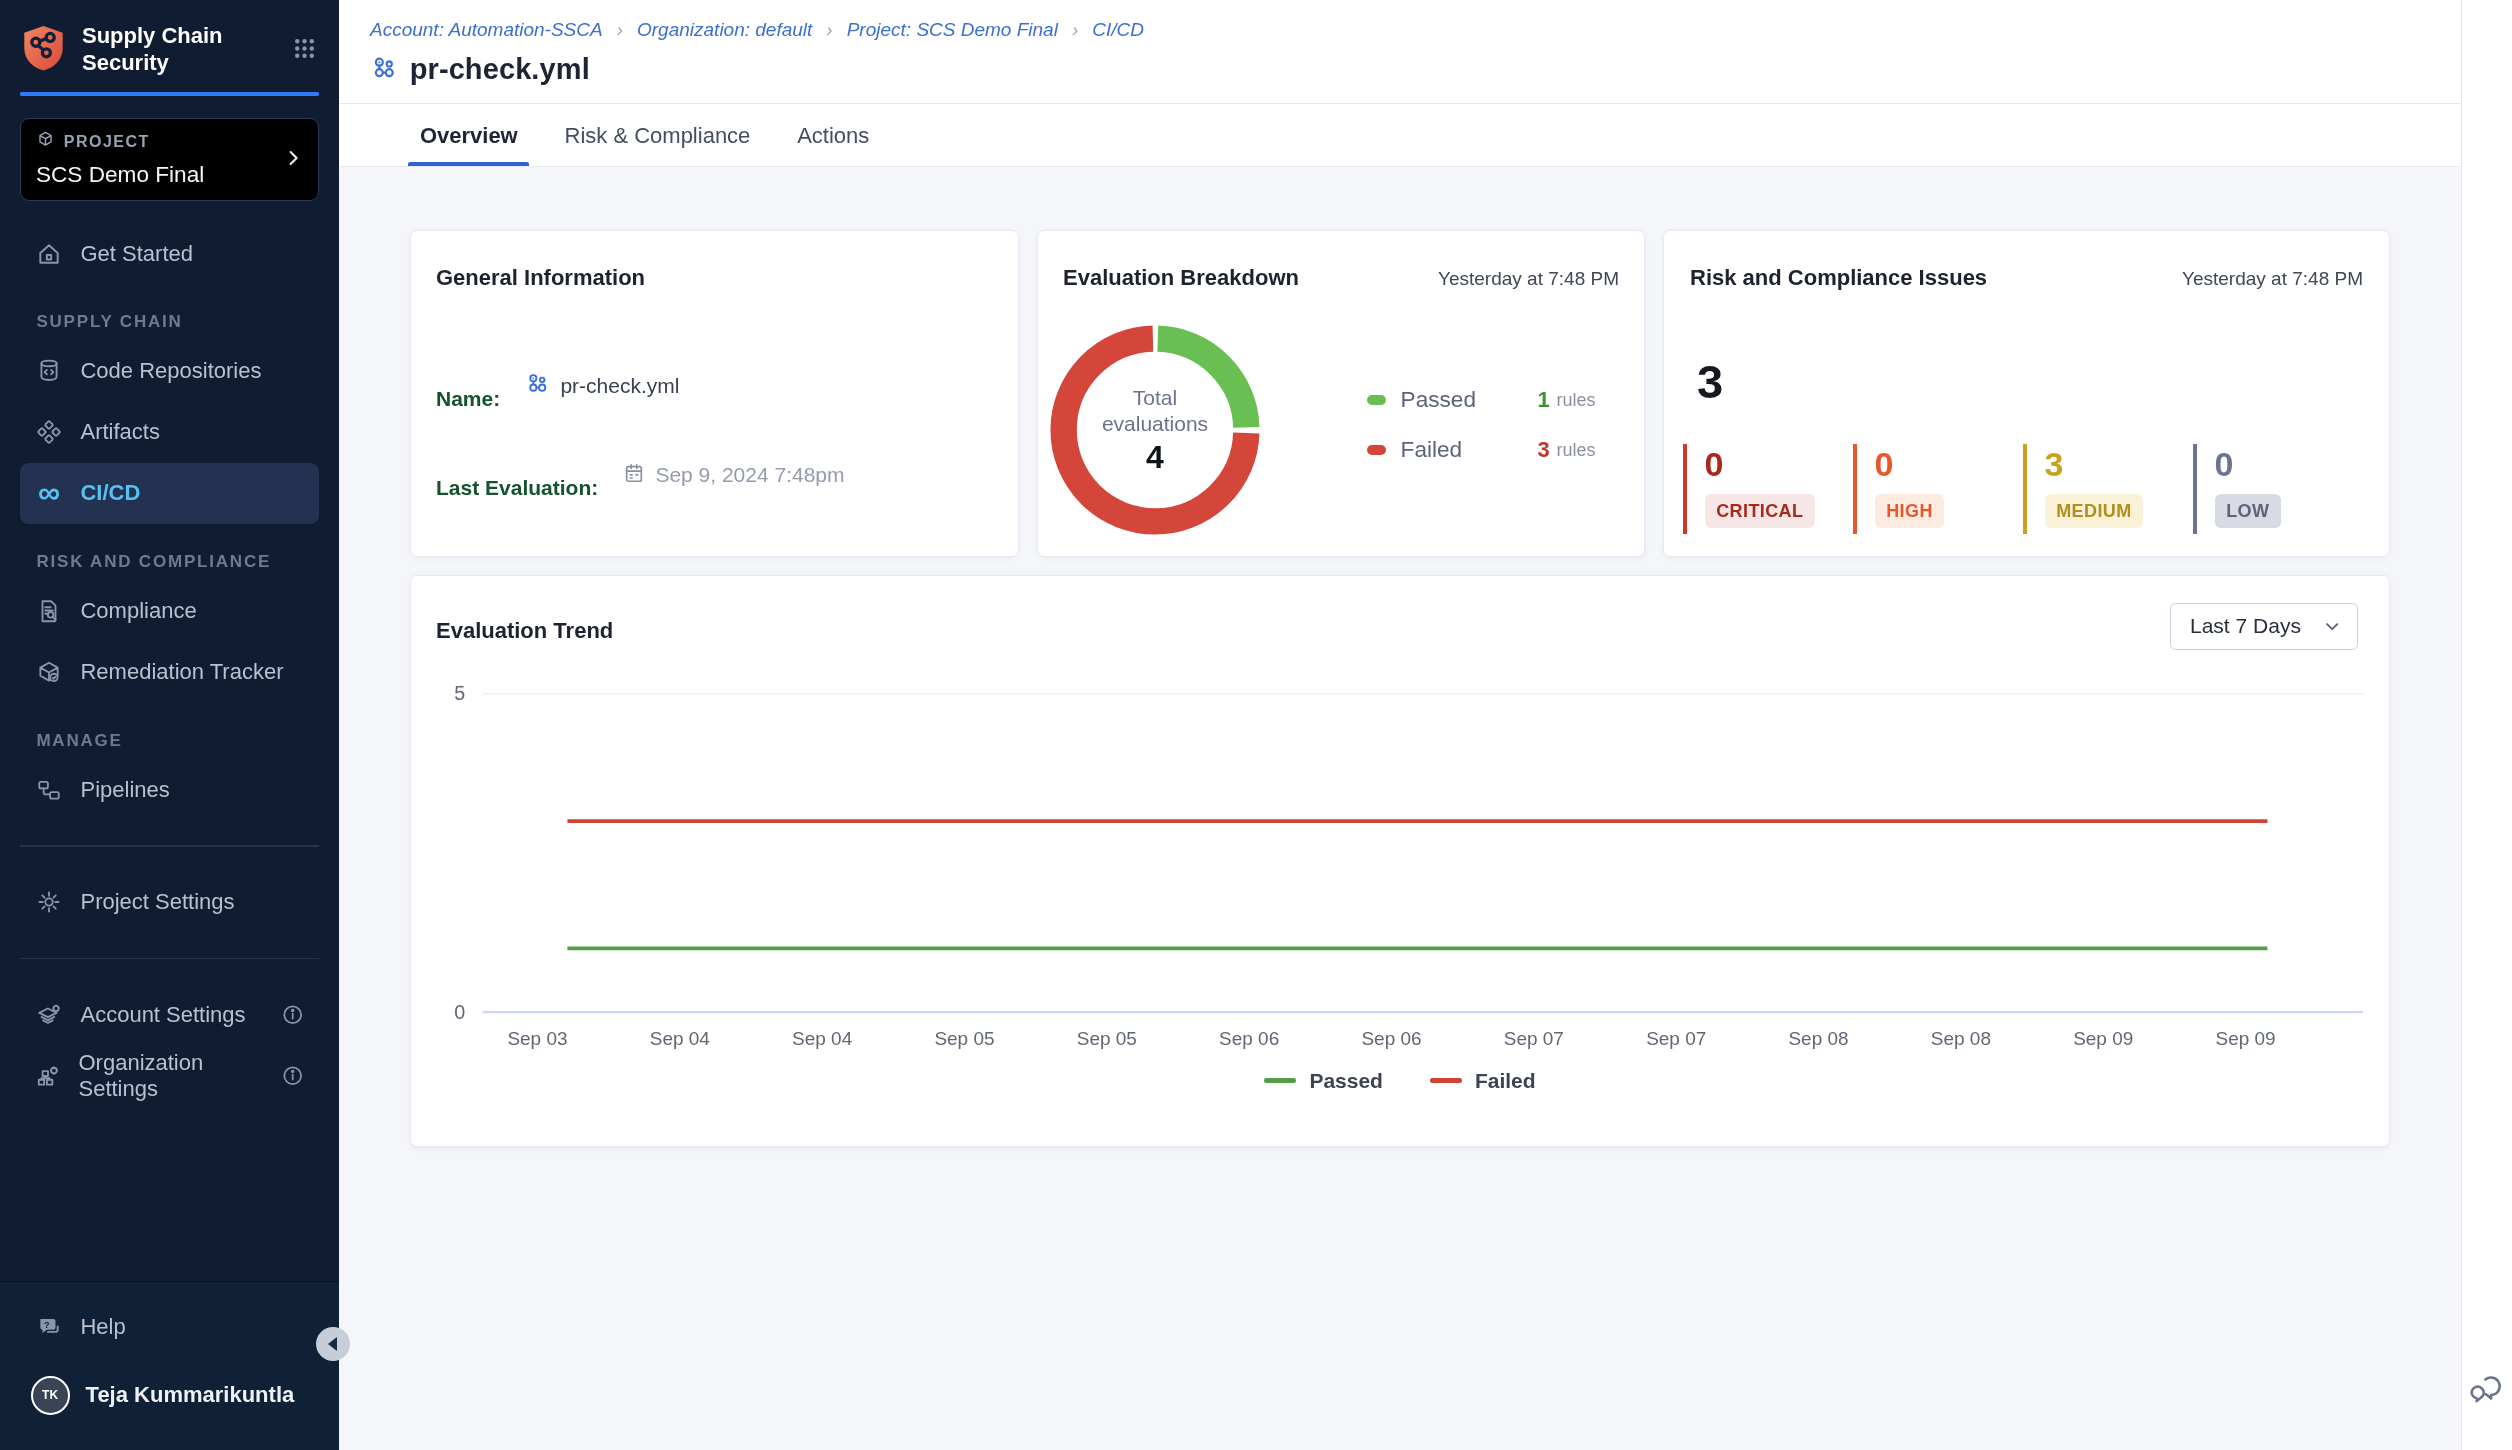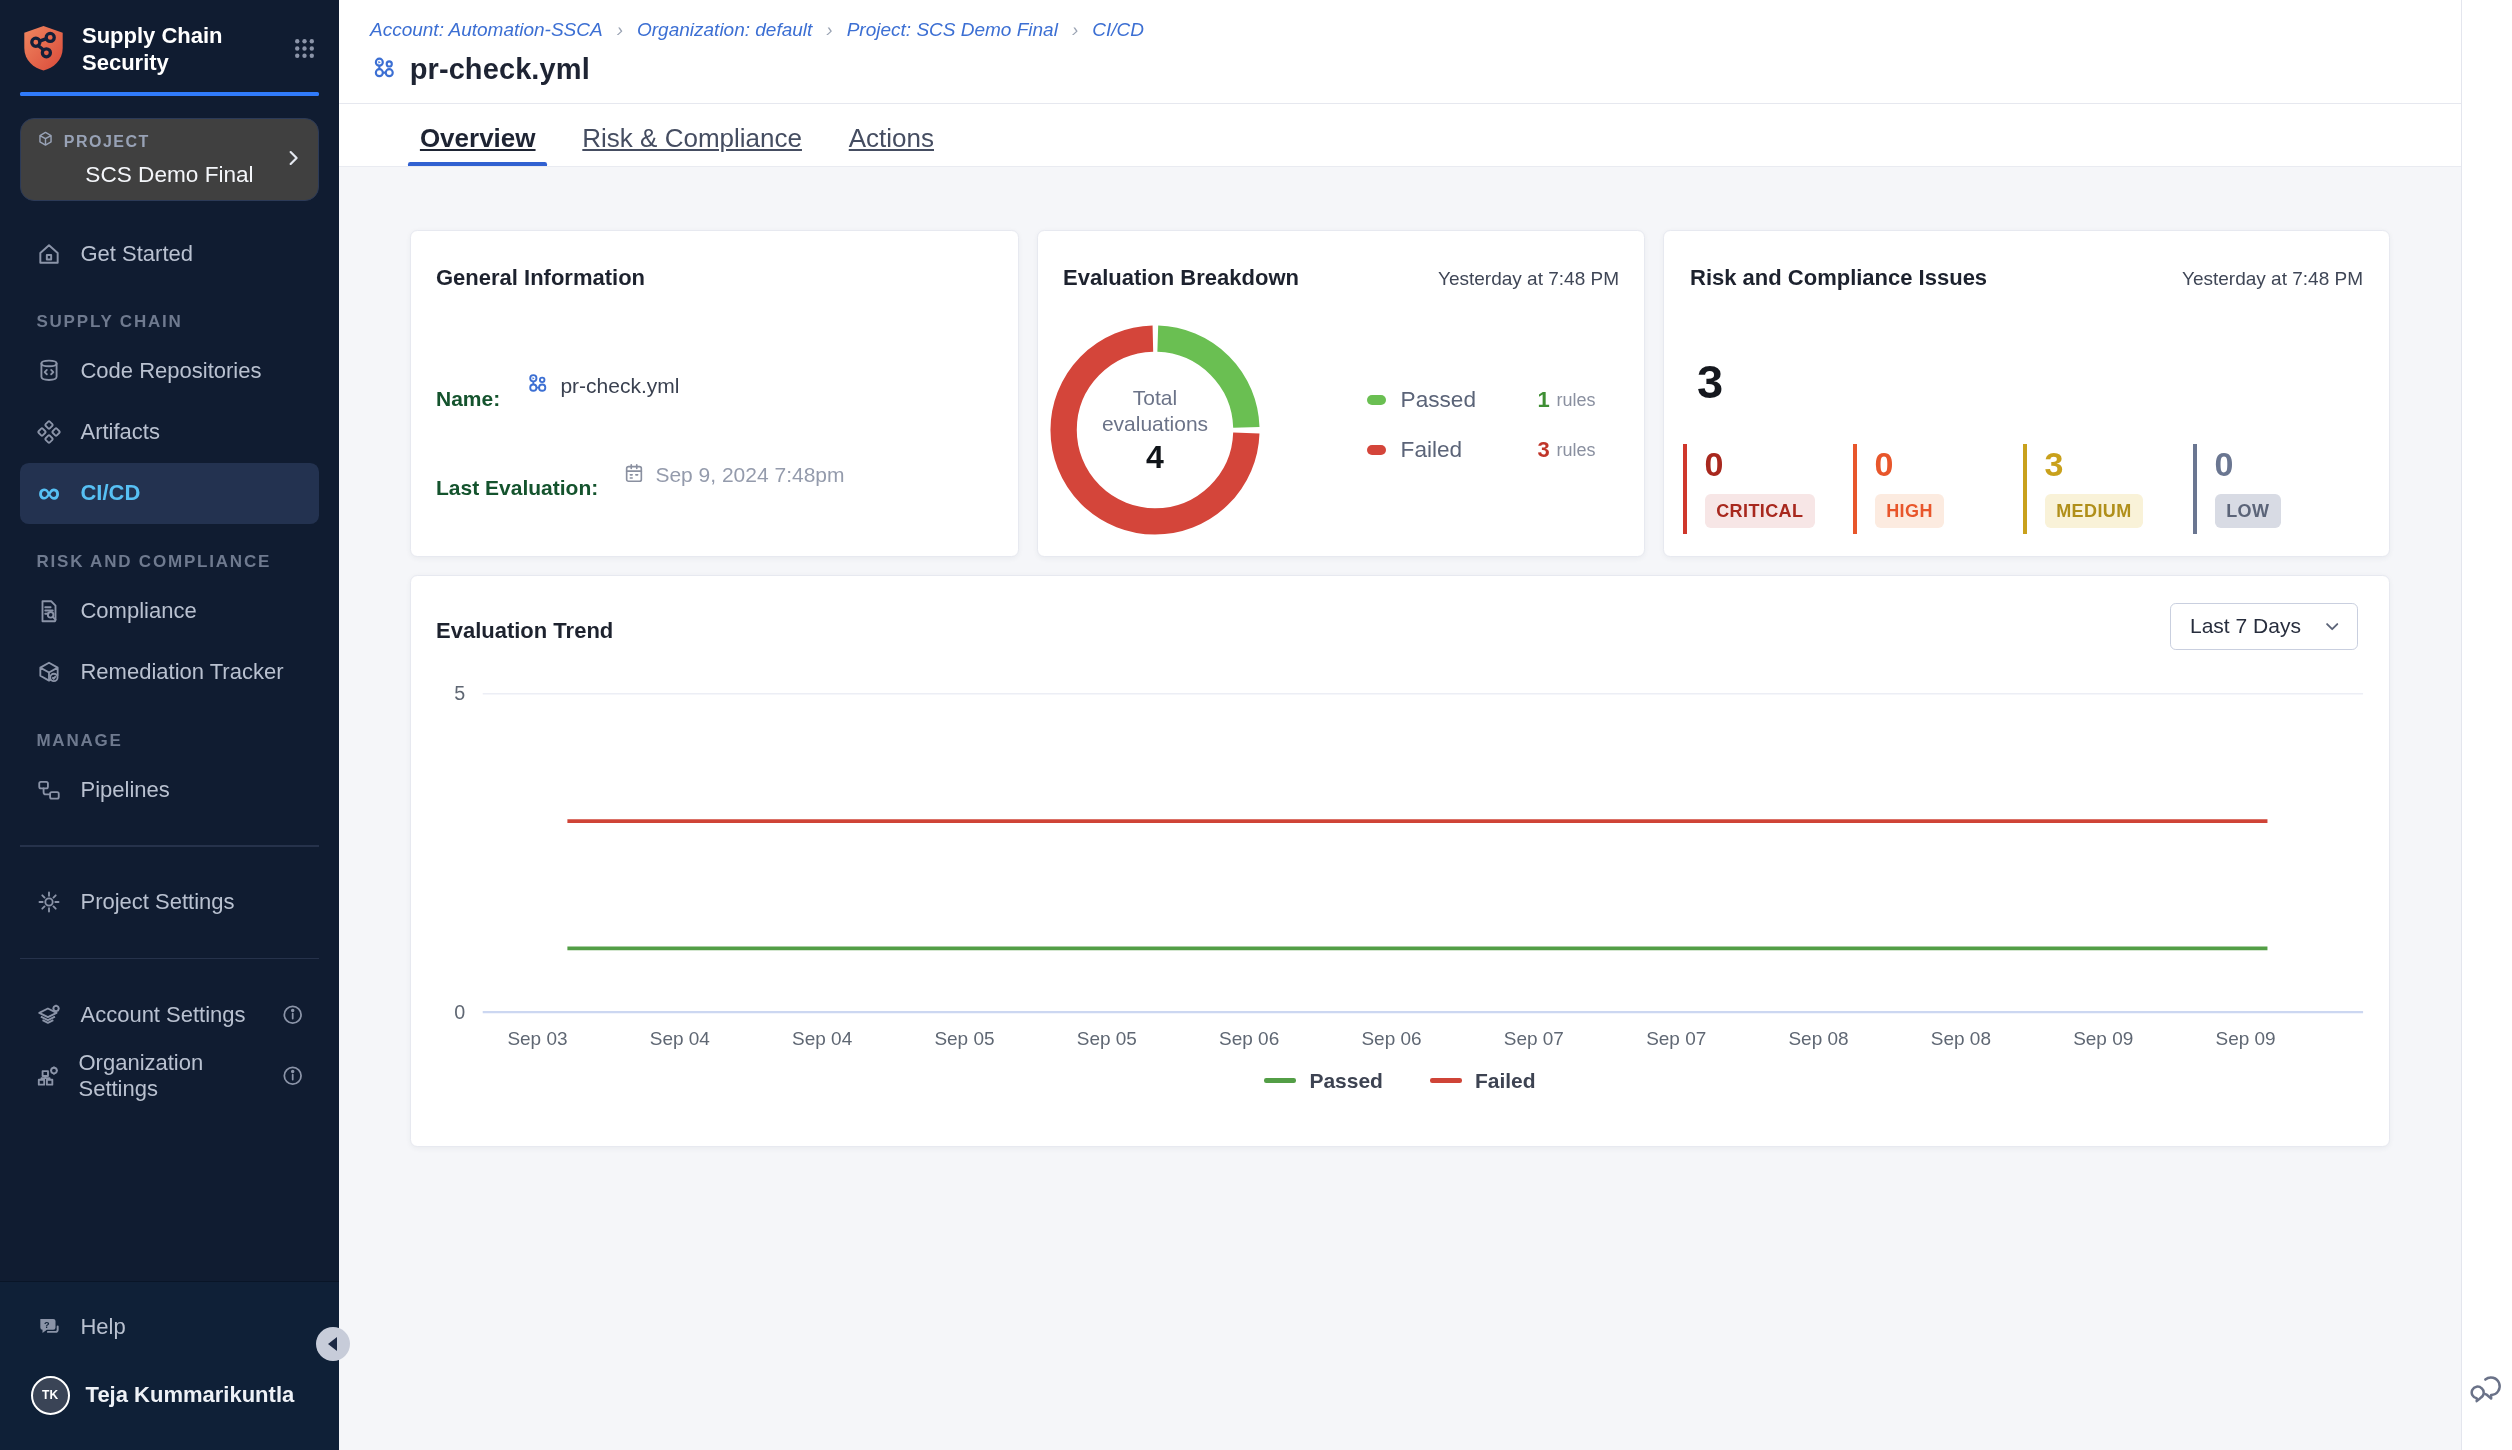--- a/index.html
+++ b/index.html
@@ -13,21 +13,21 @@
   }
   a { text-decoration: none; }
 
   
   .sidebar { position: absolute; left: 0; top: 0; bottom: 0; width: 339px; background: #101c31; z-index: 5; }
   .brand-row { display: flex; align-items: center; gap: 14.6px; padding: 22px 22px 0 20.4px; }
   .brand-title { flex: 1; max-width: 168px; color: #ffffff; font-size: 22px; font-weight: bold; line-height: 1.23; }
   .apps-btn { color: #8b94a8; cursor: pointer; margin-left: auto; }
   .brand-rule { height: 3.6px; background: #307bfb; margin: 16px 20.4px 0; border-radius: 1.5px; }
 
-  .project-card { position: relative; margin: 22px 20.4px 0; background: #404040; border: 1.5px solid #2c3a57; border-radius: 14px; padding: 11.7px 14.6px; cursor: pointer; text-align: center; }
+  .project-card { position: relative; margin: 22px 20.4px 0; background: #000000; border: 1.5px solid #2c3a57; border-radius: 9px; padding: 11.7px 14.6px; cursor: pointer; }
   .proj-eyebrow { display: flex; align-items: center; gap: 8.8px; color: #98a2b6; font-size: 16px; font-weight: bold; letter-spacing: 1.5px; }
   .proj-name { margin-top: 9px; color: #f4f6fa; font-size: 22.6px; }
   .proj-chev { position: absolute; right: 14.6px; top: 50%; transform: translateY(-50%); color: #e4e8f0; }
 
   #side-nav { margin-top: 22px; }
   .nav-item { display: flex; align-items: center; gap: 17.5px; height: 61px; margin: 0 20.4px; padding: 0 14.6px; border-radius: 8.8px; font-size: 22px; color: #b9c1d0; cursor: pointer; }
   .nav-item .ic { width: 28px; display: flex; justify-content: center; align-items: center; color: #8b94a8; }
   .nav-item.active { background: #233250; color: #57c0f4; font-weight: bold; }
   .nav-item.active .ic { color: #57c0f4; }
   .nav-label { margin: 28px 20.4px 8.8px; padding-left: 16px; font-size: 17px; font-weight: bold; letter-spacing: 1.8px; color: #6f7a8f; }
@@ -50,21 +50,21 @@
   
   .main { position: absolute; left: 339px; right: 51px; top: 0; bottom: 0; background: #f5f6f9; }
   .page-header { background: #ffffff; border-bottom: 1.5px solid #e6e8ef; padding: 19px 29px 17.5px 31px; }
   .crumbs { display: flex; align-items: center; gap: 14px; font-size: 19px; font-style: italic; }
   .crumbs a { color: #3c6fd3; cursor: pointer; }
   .crumb-sep { color: #9aa3b3; font-size: 19px; }
   .title-row { display: flex; align-items: center; gap: 11.7px; margin-top: 11.7px; }
   .page-title { font-size: 29px; font-weight: bold; color: #1e2433; letter-spacing: 0.1px; }
 
   .tabstrip { display: flex; gap: 41px; background: #ffffff; border-bottom: 1.5px solid #e9ebf1; padding-left: 78px; height: 63px; }
-  .tab { position: relative; font-size: 26px; color: #454d61; padding: 19px 2.9px 0; cursor: pointer; text-decoration: underline; }
+  .tab { position: relative; font-size: 22px; color: #454d61; padding: 19px 2.9px 0; cursor: pointer; }
   .tab.active { color: #1e2433; font-weight: bold; }
   .tab.active::after { content: ""; position: absolute; left: -8.8px; right: -8.8px; bottom: 0; height: 4.4px; border-radius: 2.2px 2.2px 0 0; background: #3161d1; }
 
   .content { padding: 63px 71px 0; }
   .cards-row { display: flex; gap: 18px; }
   .card { background: #ffffff; border: 1.5px solid #e7e9f0; border-radius: 7.3px; box-shadow: 0 1.5px 5.8px rgba(40,50,80,.05); }
   .card-title { font-size: 22px; font-weight: bold; color: #1d222e; }
   .card-head { display: flex; justify-content: space-between; align-items: baseline; }
   .timestamp { font-size: 19px; color: #3f4656; }
 

